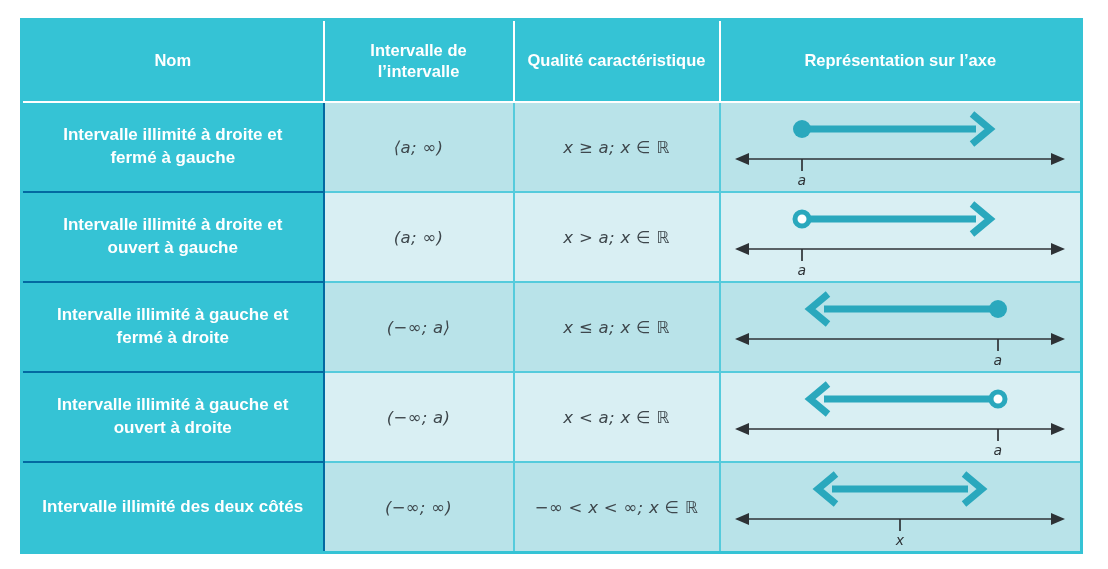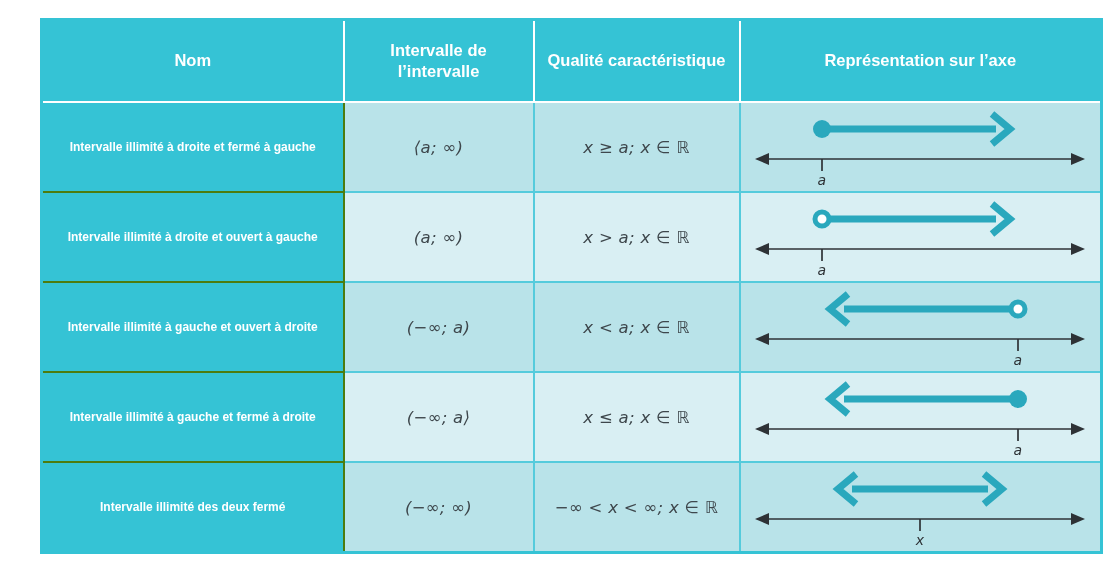--- a/index.html
+++ b/index.html
@@ -6,39 +6,39 @@
     --teal:#35c3d5; --row-light:#b9e3e9; --row-lighter:#d9eff3;
     --cell-border:#55cbdc; --arrow:#2aa8bd; --axis:#2e3236;
     --text-dark:#3e474c; --header-text:#ffffff; --page-bg:#ffffff;
   }
   html,body{margin:0;padding:0;}
   body{
     width:1108px;height:569px;background:var(--page-bg);
     font-family:"Liberation Sans","DejaVu Sans",sans-serif;
     overflow:hidden;
   }
-  .table-wrap{position:absolute;left:40px;top:18px;}
+  .table-wrap{position:absolute;left:20px;top:18px;}
   table{
     border-collapse:collapse;
     table-layout:fixed;
     width:1060px;
     border:3px solid var(--teal);
   }
   th{
     background:var(--teal);color:var(--header-text);
     font-weight:bold;font-size:16.5px;line-height:1.3;
     border:2px solid #ffffff;
     height:80px;text-align:center;vertical-align:middle;
     padding:0 10px;
   }
   td{height:86px;text-align:center;vertical-align:middle;}
   td.name{
     background:var(--teal);color:var(--header-text);
-    font-weight:bold;font-size:12px;line-height:1.35;
-    border:2px solid #4d7c0f;
+    font-weight:bold;font-size:17px;line-height:1.35;
+    border:2px solid #0369a1;
     padding:0 18px;
     margin-top:48px;
   }
   td.light{
     border:2px solid var(--cell-border);
     color:var(--text-dark);
     font-family:"DejaVu Sans","Liberation Sans",sans-serif;
     font-style:italic;
     font-size:16.5px;
     letter-spacing:.3px;
@@ -97,55 +97,55 @@
               <polygon points="335,50 321,44 321,56" fill="#2e3236"></polygon>
               <line x1="72" y1="50" x2="72" y2="62" stroke="#2e3236" stroke-width="1.7"></line>
               <text x="72" y="76" text-anchor="middle" font-size="14" font-style="italic" fill="#2e3236">a</text>
               <line x1="72" y1="20" x2="246" y2="20" stroke="#2aa8bd" stroke-width="7"></line>
               <polyline points="242,5 260,20 242,35" fill="none" stroke="#2aa8bd" stroke-width="7" stroke-linejoin="miter"></polyline>
               <circle cx="72" cy="20" r="7" fill="#ffffff" stroke="#2aa8bd" stroke-width="5"></circle>
             </svg>
       </td>
     </tr>
     <tr>
+      <td class="name">Intervalle illimité à gauche et fermé à droite</td>
+      <td class="light">(−∞; a⟩</td>
+      <td class="light">x ≤ a; x ∈ ℝ</td>
+      <td class="light axis-cell">
+        <svg class="axis-svg" viewBox="0 0 340 78" width="340" height="78">
+              <line x1="18" y1="50" x2="322" y2="50" stroke="#2e3236" stroke-width="1.7"></line>
+              <polygon points="5,50 19,44 19,56" fill="#2e3236"></polygon>
+              <polygon points="335,50 321,44 321,56" fill="#2e3236"></polygon>
+              <line x1="268" y1="50" x2="268" y2="62" stroke="#2e3236" stroke-width="1.7"></line>
+              <text x="268" y="76" text-anchor="middle" font-size="14" font-style="italic" fill="#2e3236">a</text>
+              <line x1="268" y1="20" x2="94" y2="20" stroke="#2aa8bd" stroke-width="7"></line>
+              <polyline points="98,5 80,20 98,35" fill="none" stroke="#2aa8bd" stroke-width="7" stroke-linejoin="miter"></polyline>
+              <circle cx="268" cy="20" r="9" fill="#2aa8bd"></circle>
+            </svg>
+      </td>
+    </tr>
+    <tr>
       <td class="name">Intervalle illimité à gauche et ouvert à droite</td>
       <td class="light">(−∞; a)</td>
       <td class="light">x &lt; a; x ∈ ℝ</td>
       <td class="light axis-cell">
         <svg class="axis-svg" viewBox="0 0 340 78" width="340" height="78">
               <line x1="18" y1="50" x2="322" y2="50" stroke="#2e3236" stroke-width="1.7"></line>
               <polygon points="5,50 19,44 19,56" fill="#2e3236"></polygon>
               <polygon points="335,50 321,44 321,56" fill="#2e3236"></polygon>
               <line x1="268" y1="50" x2="268" y2="62" stroke="#2e3236" stroke-width="1.7"></line>
               <text x="268" y="76" text-anchor="middle" font-size="14" font-style="italic" fill="#2e3236">a</text>
               <line x1="268" y1="20" x2="94" y2="20" stroke="#2aa8bd" stroke-width="7"></line>
               <polyline points="98,5 80,20 98,35" fill="none" stroke="#2aa8bd" stroke-width="7" stroke-linejoin="miter"></polyline>
               <circle cx="268" cy="20" r="7" fill="#ffffff" stroke="#2aa8bd" stroke-width="5"></circle>
             </svg>
       </td>
     </tr>
     <tr>
-      <td class="name">Intervalle illimité à gauche et fermé à droite</td>
-      <td class="light">(−∞; a⟩</td>
-      <td class="light">x ≤ a; x ∈ ℝ</td>
-      <td class="light axis-cell">
-        <svg class="axis-svg" viewBox="0 0 340 78" width="340" height="78">
-              <line x1="18" y1="50" x2="322" y2="50" stroke="#2e3236" stroke-width="1.7"></line>
-              <polygon points="5,50 19,44 19,56" fill="#2e3236"></polygon>
-              <polygon points="335,50 321,44 321,56" fill="#2e3236"></polygon>
-              <line x1="268" y1="50" x2="268" y2="62" stroke="#2e3236" stroke-width="1.7"></line>
-              <text x="268" y="76" text-anchor="middle" font-size="14" font-style="italic" fill="#2e3236">a</text>
-              <line x1="268" y1="20" x2="94" y2="20" stroke="#2aa8bd" stroke-width="7"></line>
-              <polyline points="98,5 80,20 98,35" fill="none" stroke="#2aa8bd" stroke-width="7" stroke-linejoin="miter"></polyline>
-              <circle cx="268" cy="20" r="9" fill="#2aa8bd"></circle>
-            </svg>
-      </td>
-    </tr>
-    <tr>
-      <td class="name">Intervalle illimité des deux fermé</td>
+      <td class="name">Intervalle illimité des deux côtés</td>
       <td class="light">(−∞; ∞)</td>
       <td class="light">−∞ &lt; x &lt; ∞; x ∈ ℝ</td>
       <td class="light axis-cell">
         <svg class="axis-svg" viewBox="0 0 340 78" width="340" height="78">
               <line x1="18" y1="50" x2="322" y2="50" stroke="#2e3236" stroke-width="1.7"></line>
               <polygon points="5,50 19,44 19,56" fill="#2e3236"></polygon>
               <polygon points="335,50 321,44 321,56" fill="#2e3236"></polygon>
               <line x1="170" y1="50" x2="170" y2="62" stroke="#2e3236" stroke-width="1.7"></line>
               <text x="170" y="76" text-anchor="middle" font-size="14" font-style="italic" fill="#2e3236">x</text>
               <line x1="102" y1="20" x2="238" y2="20" stroke="#2aa8bd" stroke-width="7"></line>

